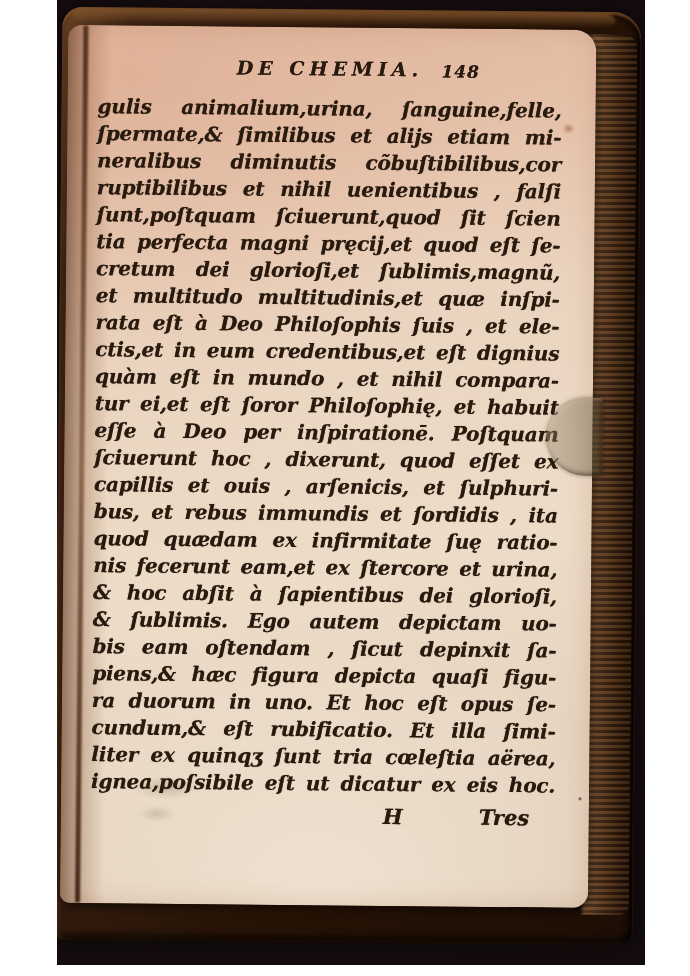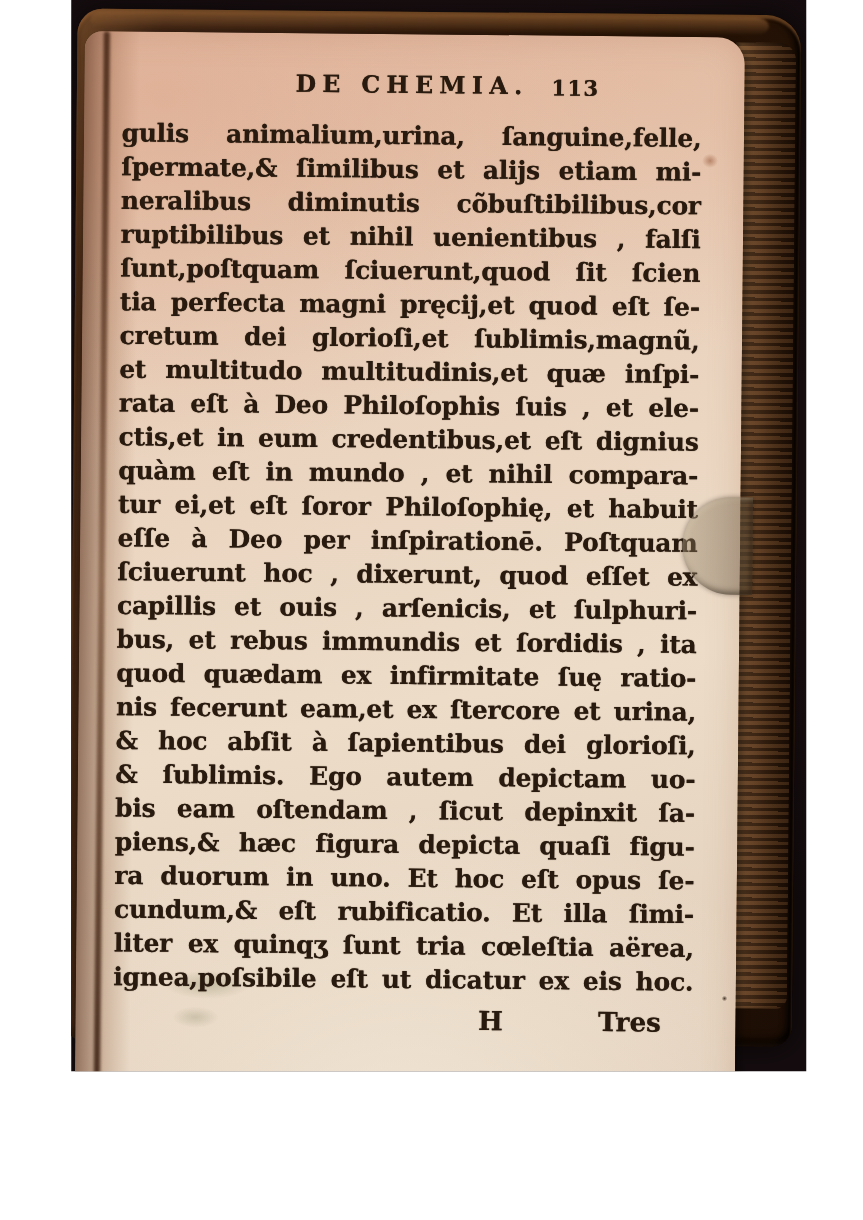--- a/index.html
+++ b/index.html
@@ -2,24 +2,25 @@
 <html><head>
 <meta charset="utf-8">
 <style>
   html,body{margin:0;padding:0;}
   body{
     width:690px;height:976px;position:relative;overflow:hidden;
     background:#ffffff;
     font-family:"DejaVu Serif","Liberation Serif",serif;
   }
   .photo{
-    position:absolute;left:57px;top:0;width:588px;height:857px;
+    position:absolute;left:57px;top:0;width:588px;height:965px;
     background:
       radial-gradient(80% 55% at 48% 42%, #2a1a19 0%, #1d1113 55%, #140c0e 100%);
     overflow:hidden;
+    font-style:italic;
   }
   .cover{
     position:absolute;left:2px;top:9px;right:7px;bottom:23px;
     transform:rotate(0.55deg);transform-origin:40% 40%;
     border-radius:20px 28px 16px 10px;
     background:linear-gradient(105deg,#6b4526 0%,#3a2112 9%,#261305 55%,#1d0e05 100%);
     box-shadow:
       inset 0 3px 2px rgba(158,102,52,.55),
       inset 4px 0 6px rgba(150,95,50,.25),
       inset -4px 0 6px rgba(0,0,0,.85),
@@ -112,21 +113,21 @@
   <div class="cover">
     <div class="cover-rim"></div>
     <div class="fore-edge"></div>
     <div class="page">
       <div class="gutter-shadow"></div>
       <div class="gutter-crease"></div>
       <div class="stains"></div>
       <div class="text-block">
         <div class="header-row">
           <span>DE CHEMIA.</span>
-          <span class="page-number">113</span>
+          <span class="page-number">148</span>
         </div>
         <div class="line">gulis animalium,urina, ſanguine,felle,</div>
         <div class="line">ſpermate,&amp; ſimilibus et alijs etiam mi-</div>
         <div class="line">neralibus diminutis cõbuſtibilibus,cor</div>
         <div class="line">ruptibilibus et nihil uenientibus , falſi</div>
         <div class="line">ſunt,poſtquam ſciuerunt,quod ſit ſcien</div>
         <div class="line">tia perfecta magni pręcij,et quod eſt ſe-</div>
         <div class="line">cretum dei glorioſi,et ſublimis,magnũ,</div>
         <div class="line">et multitudo multitudinis,et quæ inſpi-</div>
         <div class="line">rata eſt à Deo Philoſophis ſuis , et ele-</div>

